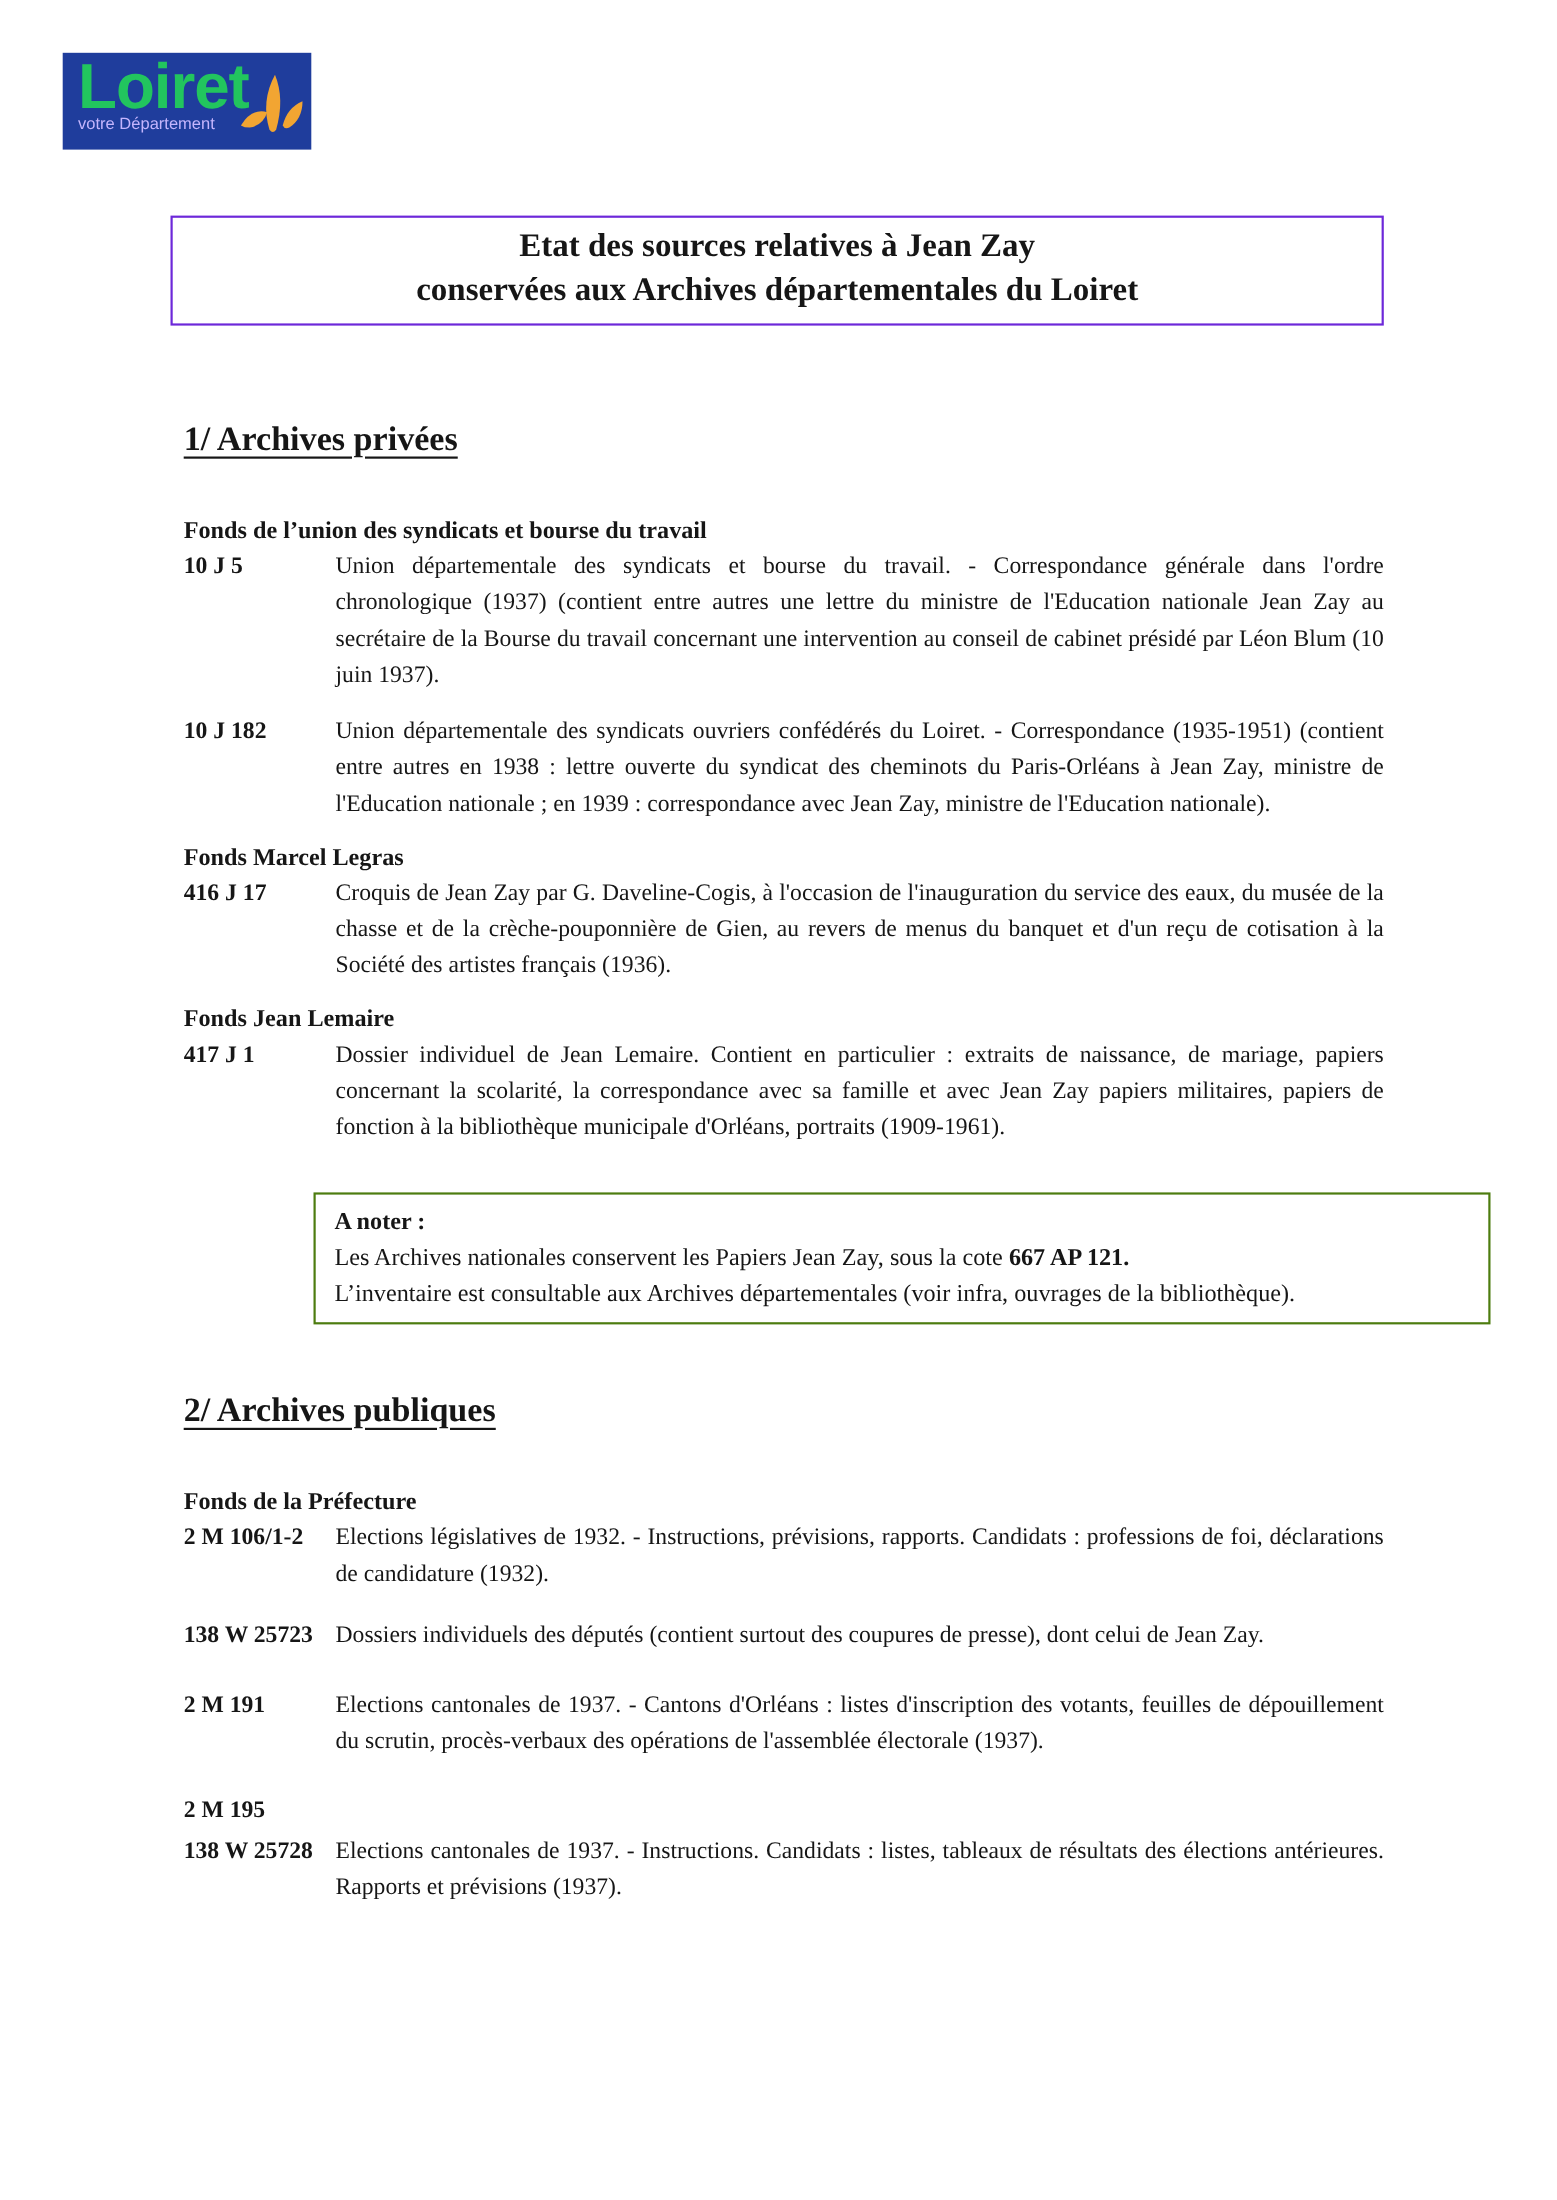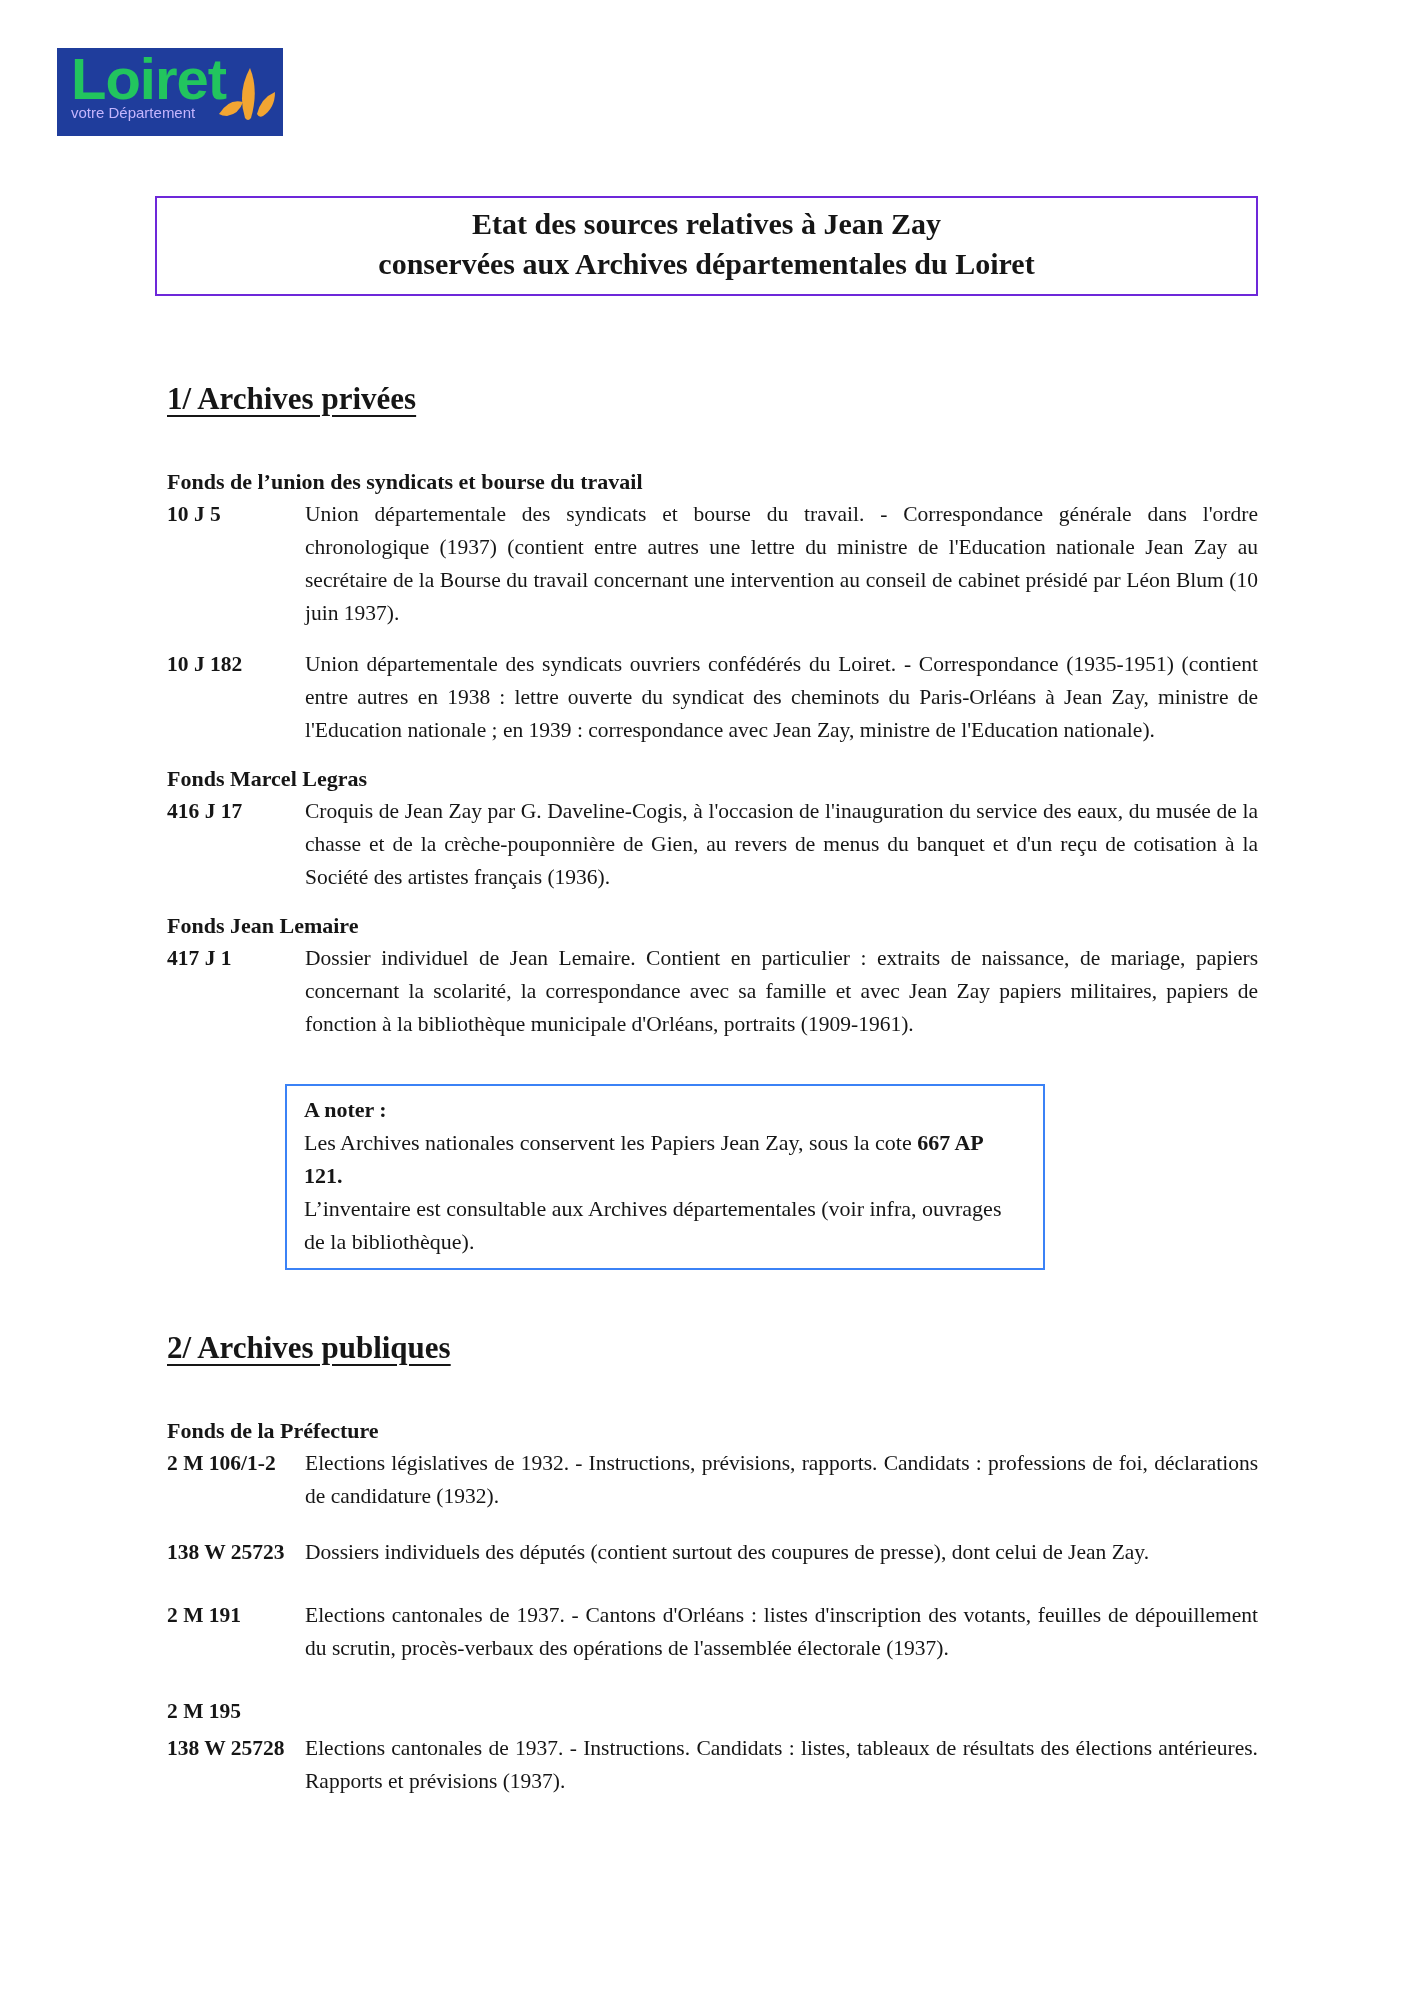--- a/index.html
+++ b/index.html
@@ -76,22 +76,22 @@
     text-align:justify;
   }
   .gap18 { margin-top:18px; }
   .gap23 { margin-top:23px; }
   .gap30 { margin-top:30px; }
   .gap4  { margin-top:4px; }
 
   .note-box {
     margin-top:43px;
     margin-left:118px;
-    width:760px;
-    border:2px solid #3b82f6;
+    width:1070px;
+    border:2px solid #4d7c0f;
     padding:7px 17px 10px 17px;
     font-size:22px; line-height:33px;
   }
   .note-label { font-weight:bold; }
   .note-bold  { font-weight:bold; }
 </style>
 </head>
 <body>
 
 <div class="logo">

